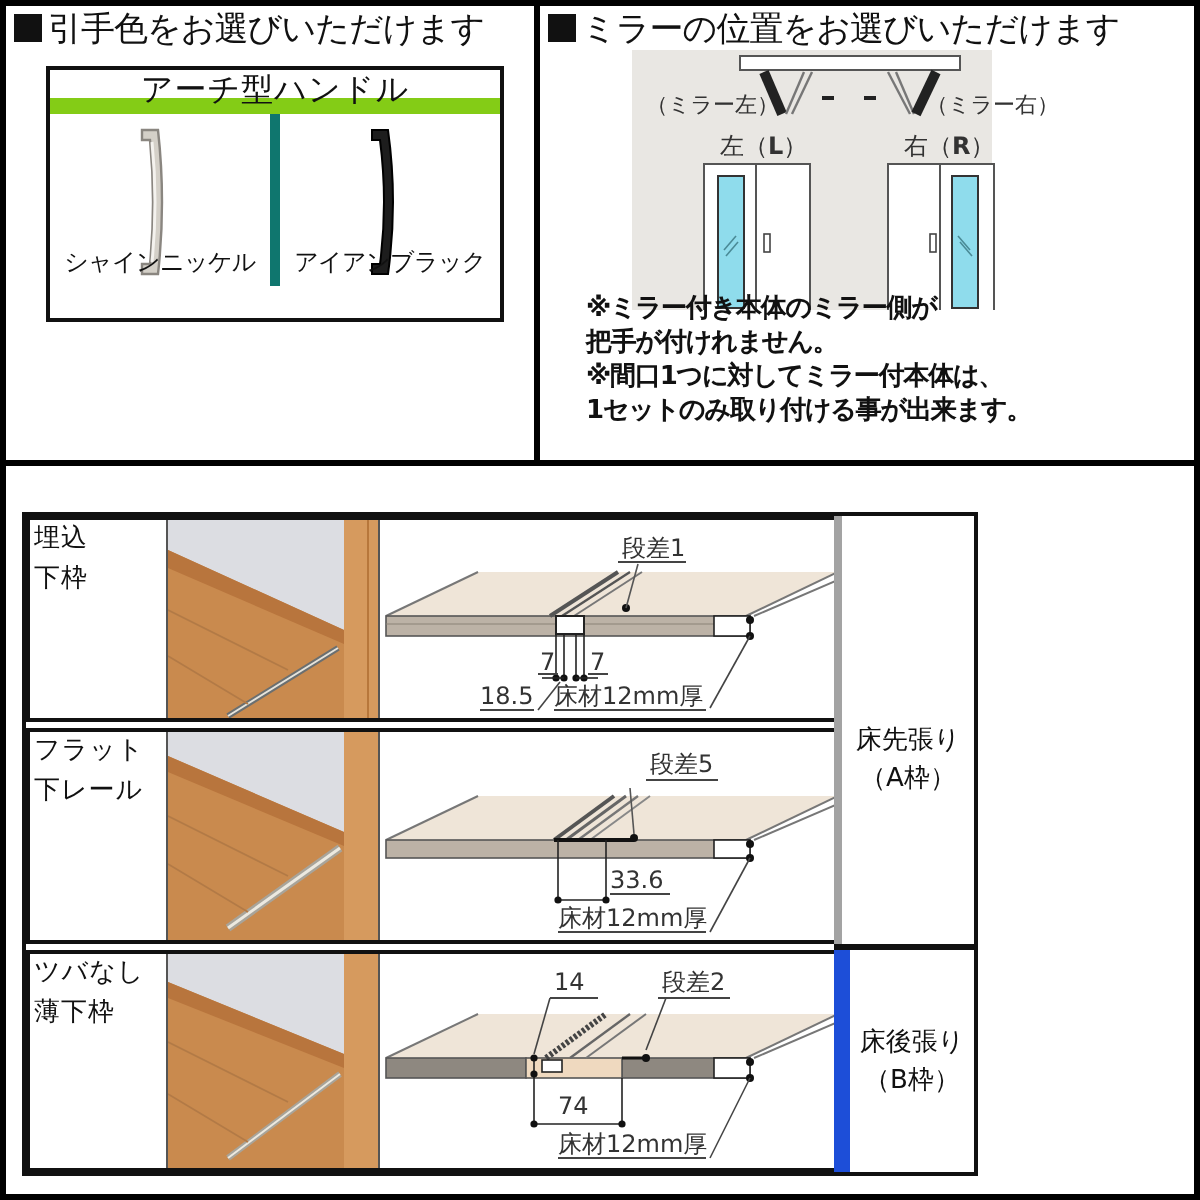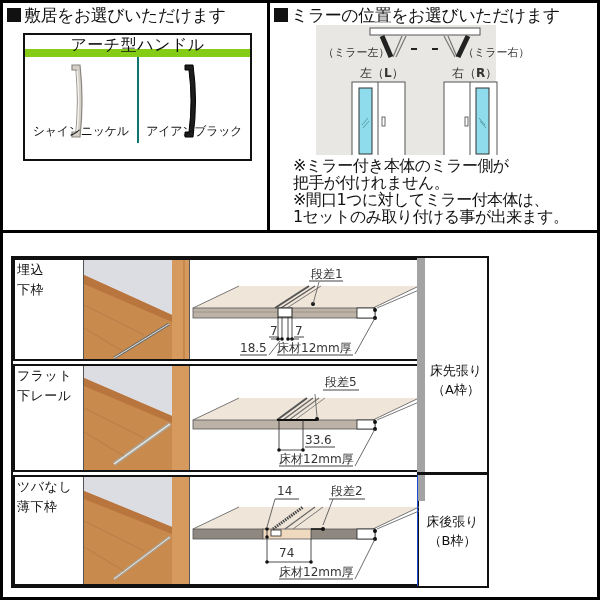--- a/index.html
+++ b/index.html
@@ -12,42 +12,42 @@
   #sill-panel { left: 3px; top: 233px; width: 594px; height: 364px; }
 
   .section-title { position: absolute; left: 4px; top: 1px; font-size: 17px; font-weight: normal; letter-spacing: -0.5px; white-space: nowrap; line-height: 22px; }
   .section-title .sq { display: inline-block; width: 14px; height: 14px; background: #111; margin-right: 3px; vertical-align: -1px; }
 
   
   .handle-table { position: absolute; left: 20px; top: 30px; width: 229px; height: 128px; border: 2px solid #111; }
   .handle-head { height: 22px; border-bottom: 8px solid #84cc16; text-align: center; font-size: 16px; line-height: 20px; letter-spacing: 0.5px; }
   .handle-cells { display: flex; height: 86px; }
   .handle-cell { flex: 1; position: relative; }
-  .handle-cell + .handle-cell { border-left: 2px solid #0f766e; }
+  .handle-cell + .handle-cell { border-left: 5px solid #0f766e; }
   .handle-cell .lbl { position: absolute; bottom: 3px; left: 0; right: 0; text-align: center; font-size: 12px; white-space: nowrap; letter-spacing: -0.3px; }
   .handle-svg { position: absolute; left: 50%; top: 4px; transform: translateX(-50%); }
 
   
   .mirror-bg { position: absolute; left: 46px; top: 22px; width: 180px; height: 130px; background: #e9e7e3; }
-  .mirror-notes { position: absolute; left: 23px; top: 154px; font-size: 16px; line-height: 17px; letter-spacing: -0.6px; white-space: nowrap; }
+  .mirror-notes { position: absolute; left: 23px; top: 143px; font-size: 13px; line-height: 17px; letter-spacing: -0.6px; white-space: nowrap; font-weight: bold; }
 
   
   .sill-table { position: absolute; left: 8px; top: 23px; width: 478px; height: 332px; border: 2px solid #111; background: #fff; }
   .sill-row { position: absolute; left: 0; width: 406px; border: 2px solid #111; }
   .sill-row .name { position: absolute; left: 2px; top: 0; bottom: 0; width: 66px; display: flex; align-items: flex-start; font-size: 13px; line-height: 20px; letter-spacing: 0.5px; }
   .sill-row .photo { position: absolute; left: 68px; top: 0; bottom: 0; width: 107px; border-left: 1px solid #555; border-right: 1px solid #555; overflow: hidden; background: #c9874a; }
   .sill-row .diagram { position: absolute; left: 176px; right: 0; top: 0; bottom: 0; }
-  .frame-cell { position: absolute; right: 0; width: 70px; border-left: 1px solid #1d4ed8; display: flex; align-items: center; justify-content: center; text-align: center; font-size: 13px; line-height: 19px; }
+  .frame-cell { position: absolute; right: 0; width: 70px; border-left: 8px solid #1d4ed8; display: flex; align-items: center; justify-content: center; text-align: center; font-size: 13px; line-height: 19px; }
   .frame-divider { position: absolute; right: 0; width: 70px; height: 3px; background: #111; }
 </style>
 </head>
 <body>
 
 <div class="panel" id="handle-panel">
-  <div class="section-title"><span class="sq"></span><span>敷居をお選びいただけます</span></div>
+  <div class="section-title"><span class="sq"></span><span>引手色をお選びいただけます</span></div>
 
   <div class="handle-table">
     <div class="handle-head">アーチ型ハンドル</div>
     <div class="handle-cells">
       <div class="handle-cell">
         <svg class="handle-svg" width="30" height="80" viewBox="0 0 30 80">
           <path d="M6 4 L14 4 Q18 40 14 76 L6 76 L6 71 L10 71 Q13 40 10 9 L6 9 Z" fill="#d4d0c8" stroke="#8a8680" stroke-width="1.2"></path>
           <path d="M11 10 Q14 40 11 70" stroke="#f4f2ee" stroke-width="1.5" fill="none"></path>
         </svg>
         <div class="lbl">シャインニッケル</div>
@@ -280,21 +280,21 @@
           <line x1="84" y1="22" x2="108" y2="22" stroke="#444"></line>
           <text x="140" y="18" font-size="12" fill="#333">段差2</text>
           <line x1="138" y1="22" x2="174" y2="22" stroke="#444" stroke-width="1"></line>
           <text x="88" y="80" font-size="12" fill="#333">74</text>
           <text x="88" y="99" font-size="12" fill="#333">床材12mm厚</text>
           <line x1="88" y1="102" x2="162" y2="102" stroke="#444"></line>
         </svg>
       </div>
     </div>
 
-    <div class="frame-cell" style="top:0; height:243px; border-left:8px solid #a3a3a3;">
+    <div class="frame-cell" style="top:0; height:243px; border-left:4px solid #a3a3a3;">
       <div>
           <div>床先張り</div>
           <div>（A枠）</div>
         </div>
     </div>
     <div class="frame-divider" style="top:214px;"></div>
     <div class="frame-cell" style="top:217px; height:111px;">
       <div>
           <div>床後張り</div>
           <div>（B枠）</div>

